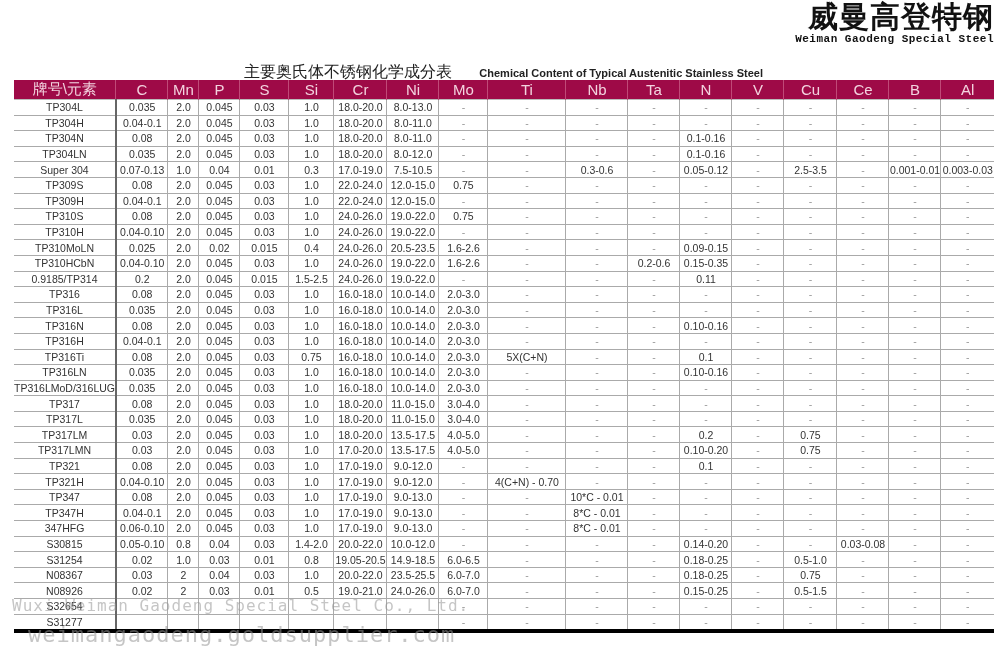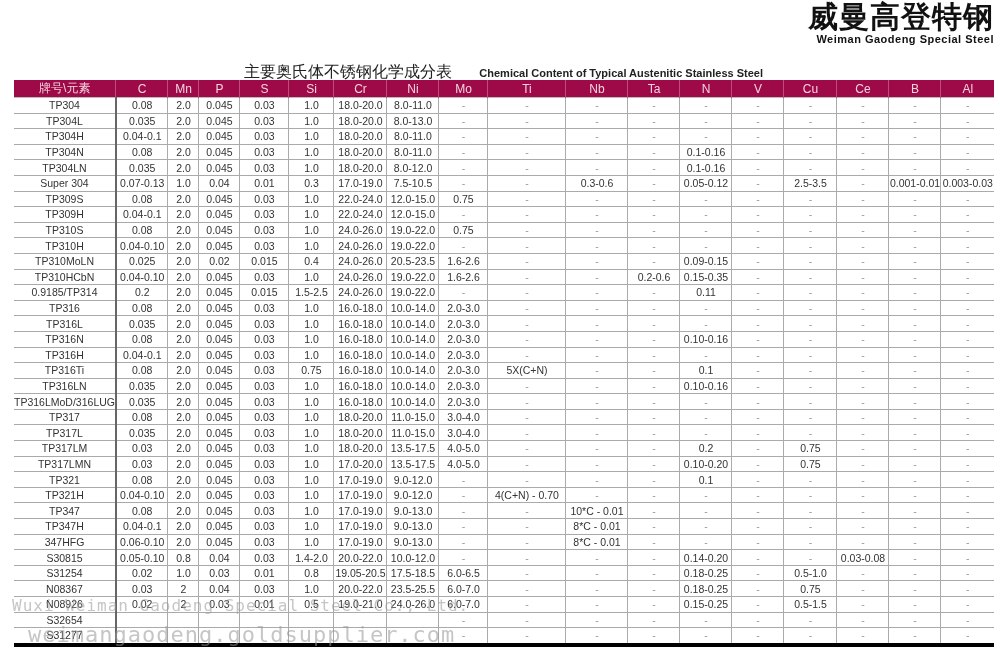--- a/index.html
+++ b/index.html
@@ -1,24 +1,24 @@
 <!DOCTYPE html>
 <html><head>
 <meta charset="utf-8">
 <style>
   html, body { margin:0; padding:0; background:#ffffff; }
   body { width:1000px; height:669px; position:relative; overflow:hidden; font-family:"Liberation Sans", sans-serif; color:#333; }
   .brand { position:absolute; right:6px; top:0; text-align:right; }
   .brand-cn { font-family:"DejaVu Sans", sans-serif; font-size:30px; font-weight:bold; letter-spacing:1px; color:#111; line-height:34px; }
-  .brand-en { font-family:Liberation Sans, sans-serif; font-size:11px; font-weight:bold; color:#111; letter-spacing:0.5px; line-height:12px; margin-top:-1px; }
+  .brand-en { font-family:Liberation Mono, monospace; font-size:11px; font-weight:bold; color:#111; letter-spacing:0.5px; line-height:12px; margin-top:-1px; }
   .title-row { position:absolute; top:62px; left:244px; font-size:12px; color:#222; white-space:nowrap; }
   .title-cn { font-family:Liberation Sans, sans-serif; font-size:16px; }
   .title-en { font-weight:bold; font-size:11px; margin-left:24px; font-family:"Liberation Sans", sans-serif; }
   table { position:absolute; top:80px; left:14px; border-collapse:collapse; table-layout:fixed; font-size:10.5px; }
-  th { background:#9e0a47; color:#f3d3df; font-weight:normal; height:16px; padding:0; text-align:center; border-left:1px solid #c04a78; font-size:12px; }
+  th { background:#9e0a47; color:#f3d3df; font-weight:normal; height:16px; padding:0; text-align:center; border-left:1px solid #c04a78; font-size:15px; }
   th:first-child { border-left:none; }
   td { height:14.6px; padding:0; text-align:center; border:1px solid #aaa; border-top:1px solid #bbb; white-space:nowrap; overflow:hidden; color:#333; }
   td.dash { color:#999; }
   td.grade { border-left:none; border-right:2px solid #666; }
   td:last-child { border-right:none; }
   tr.last td { border-bottom:4px solid #000000; }
   .watermark { position:absolute; font-family:"DejaVu Sans Mono", monospace; color:rgba(150,150,150,0.55); white-space:nowrap; pointer-events:none; }
   .wm1 { top:596px; left:12px; font-size:16px; letter-spacing:1px; }
   .wm2 { top:622px; left:28px; font-size:22px; letter-spacing:1px; }
 </style>
@@ -73,40 +73,20 @@
         <th>N</th>
         <th>V</th>
         <th>Cu</th>
         <th>Ce</th>
         <th>B</th>
         <th>Al</th>
       </tr>
   </thead>
   <tbody id="table-body">
       <tr>
-        <td class="grade">TP304</td>
-        <td>0.08</td>
-        <td>2.0</td>
-        <td>0.045</td>
-        <td>0.03</td>
-        <td>1.0</td>
-        <td>18.0-20.0</td>
-        <td>8.0-11.0</td>
-        <td class="dash">-</td>
-        <td class="dash">-</td>
-        <td class="dash">-</td>
-        <td class="dash">-</td>
-        <td class="dash">-</td>
-        <td class="dash">-</td>
-        <td class="dash">-</td>
-        <td class="dash">-</td>
-        <td class="dash">-</td>
-        <td class="dash">-</td>
-      </tr>
-      <tr>
         <td class="grade">TP304L</td>
         <td>0.035</td>
         <td>2.0</td>
         <td>0.045</td>
         <td>0.03</td>
         <td>1.0</td>
         <td>18.0-20.0</td>
         <td>8.0-13.0</td>
         <td class="dash">-</td>
         <td class="dash">-</td>
@@ -680,21 +660,21 @@
         <td class="dash">-</td>
       </tr>
       <tr>
         <td class="grade">S31254</td>
         <td>0.02</td>
         <td>1.0</td>
         <td>0.03</td>
         <td>0.01</td>
         <td>0.8</td>
         <td>19.05-20.5</td>
-        <td>17.5-18.5</td>
+        <td>14.9-18.5</td>
         <td>6.0-6.5</td>
         <td class="dash">-</td>
         <td class="dash">-</td>
         <td class="dash">-</td>
         <td>0.18-0.25</td>
         <td class="dash">-</td>
         <td>0.5-1.0</td>
         <td class="dash">-</td>
         <td class="dash">-</td>
         <td class="dash">-</td>

